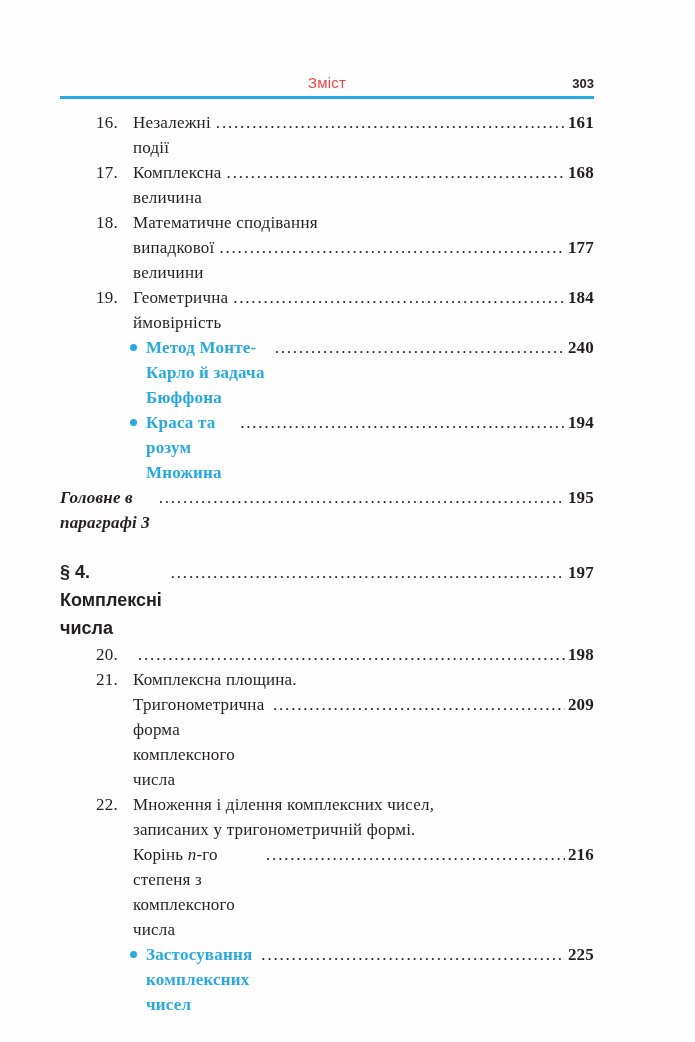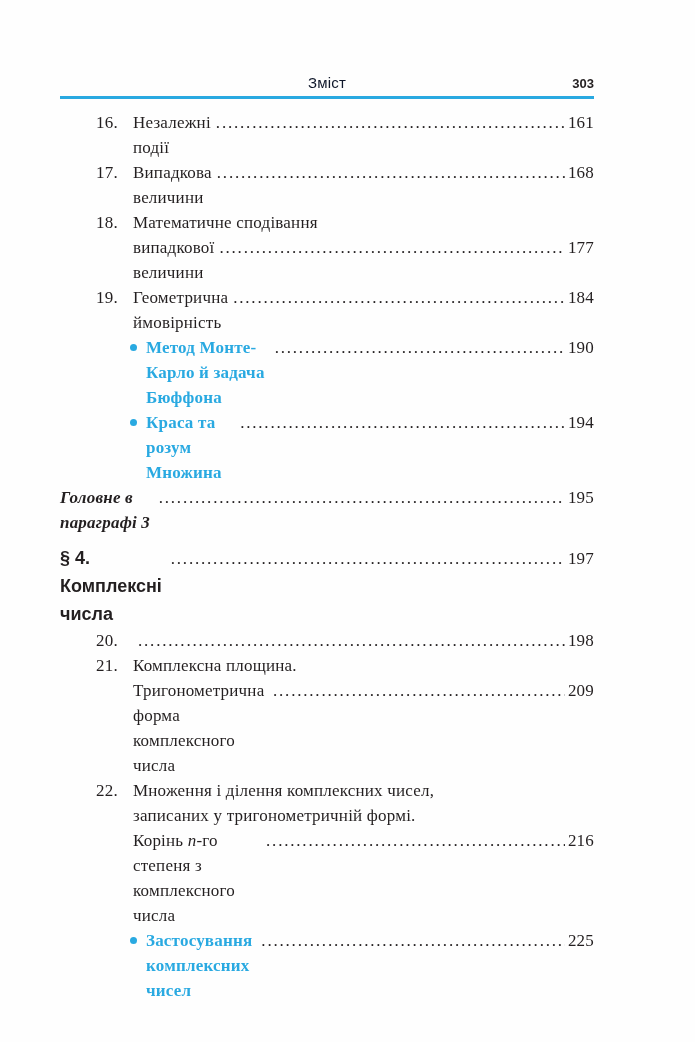--- a/index.html
+++ b/index.html
@@ -18,21 +18,21 @@
     display: grid;
     grid-template-columns: 1fr auto 1fr;
     align-items: end;
     border-bottom: 3px solid var(--accent, #29a9e1);
     padding-bottom: 5px;
     font-family: "Liberation Sans", "DejaVu Sans", sans-serif;
   }
   .header .running-title {
     grid-column: 2;
     font-size: 15px;
-    color: #0f172a;
+    color: #ef4444;
     letter-spacing: 0.2px;
   }
   .header .page-num {
     grid-column: 3;
     justify-self: end;
     font-weight: 700;
     font-size: 13px;
     color: #231f20;
   }
   .toc { margin-top: 11px; }
@@ -49,21 +49,21 @@
   .entry.item .num { position: absolute; left: 36px; top: 0; }
   
   .entry.bullet .line { padding-left: 86px; }
   .entry.bullet .txt { color: var(--accent, #29a9e1); font-weight: 700; }
   .bullet-dot {
     position: absolute; left: 70px; top: 9px;
     width: 7px; height: 7px; border-radius: 50%;
     background: var(--accent, #29a9e1);
   }
   
-  .entry.section { margin-top: 9px; }
+  .entry.section { margin-top: 23px; }
   .entry.section .line { line-height: 28px; }
   .entry.section .txt {
     font-family: "Liberation Sans", "DejaVu Sans", sans-serif;
     font-weight: 700;
     font-size: 18px;
     letter-spacing: 0;
   }
   
   .entry.summary .txt, .entry.backmatter .txt { font-weight: 700; font-style: italic; }
   
@@ -77,21 +77,21 @@
     font-style: normal;
     font-size: 17px;
     letter-spacing: 1.8px;
     color: #231f20;
   }
   .fill::after {
     content: "........................................................................................................................";
   }
   .pg {
     font-family: "Liberation Serif", "DejaVu Serif", serif;
-    font-weight: 400;
+    font-weight: 700;
     font-style: normal;
     font-size: 17px;
     color: #231f20;
     text-align: right;
     flex: 0 0 auto;
   }
   .txt i { font-style: italic; }
 </style>
 </head>
 <body>
@@ -106,21 +106,21 @@
         <div class="line last">
           <span class="num">16.</span>
           <span class="txt">Незалежні події</span>
           <span class="fill"></span>
           <span class="pg">161</span>
         </div>
       </div>
       <div class="entry item">
         <div class="line last">
           <span class="num">17.</span>
-          <span class="txt">Випадкова величини</span>
+          <span class="txt">Комплексна величина</span>
           <span class="fill"></span>
           <span class="pg">168</span>
         </div>
       </div>
       <div class="entry item">
         <div class="line">
           <span class="num">18.</span>
           <span class="txt">Математичне сподівання</span>
         </div>
         <div class="line last">
@@ -135,21 +135,21 @@
           <span class="txt">Геометрична ймовірність</span>
           <span class="fill"></span>
           <span class="pg">184</span>
         </div>
       </div>
       <div class="entry bullet">
         <div class="line last">
           <span class="bullet-dot"></span>
           <span class="txt">Метод Монте-Карло й задача Бюффона</span>
           <span class="fill"></span>
-          <span class="pg">190</span>
+          <span class="pg">240</span>
         </div>
       </div>
       <div class="entry bullet">
         <div class="line last">
           <span class="bullet-dot"></span>
           <span class="txt">Краса та розум Множина</span>
           <span class="fill"></span>
           <span class="pg">194</span>
         </div>
       </div>

